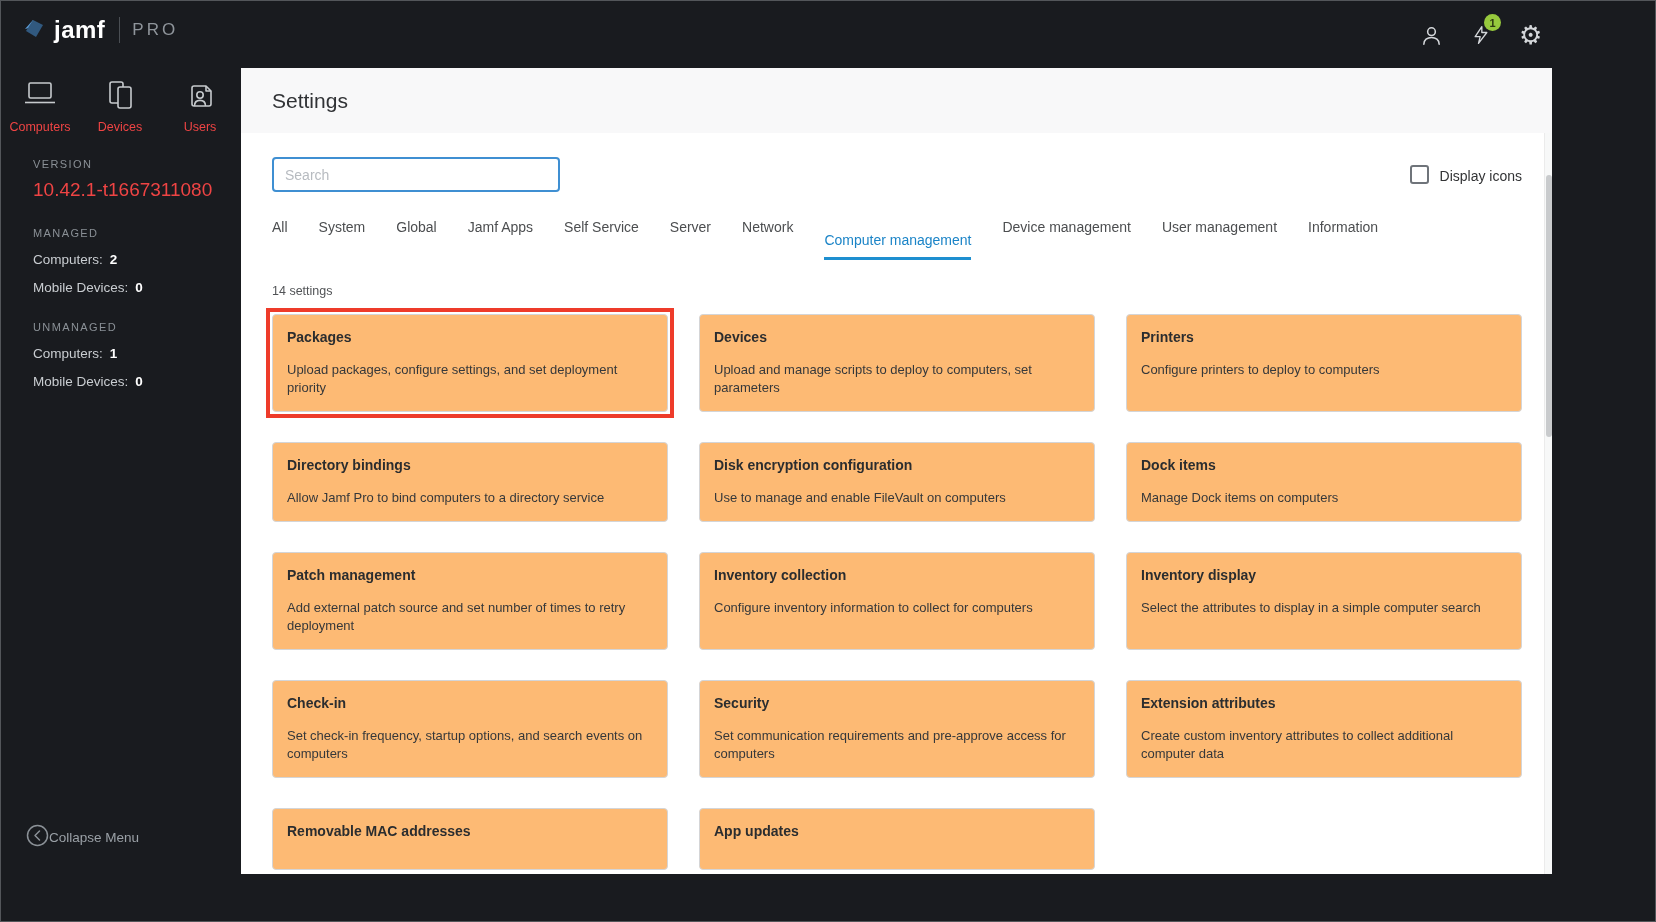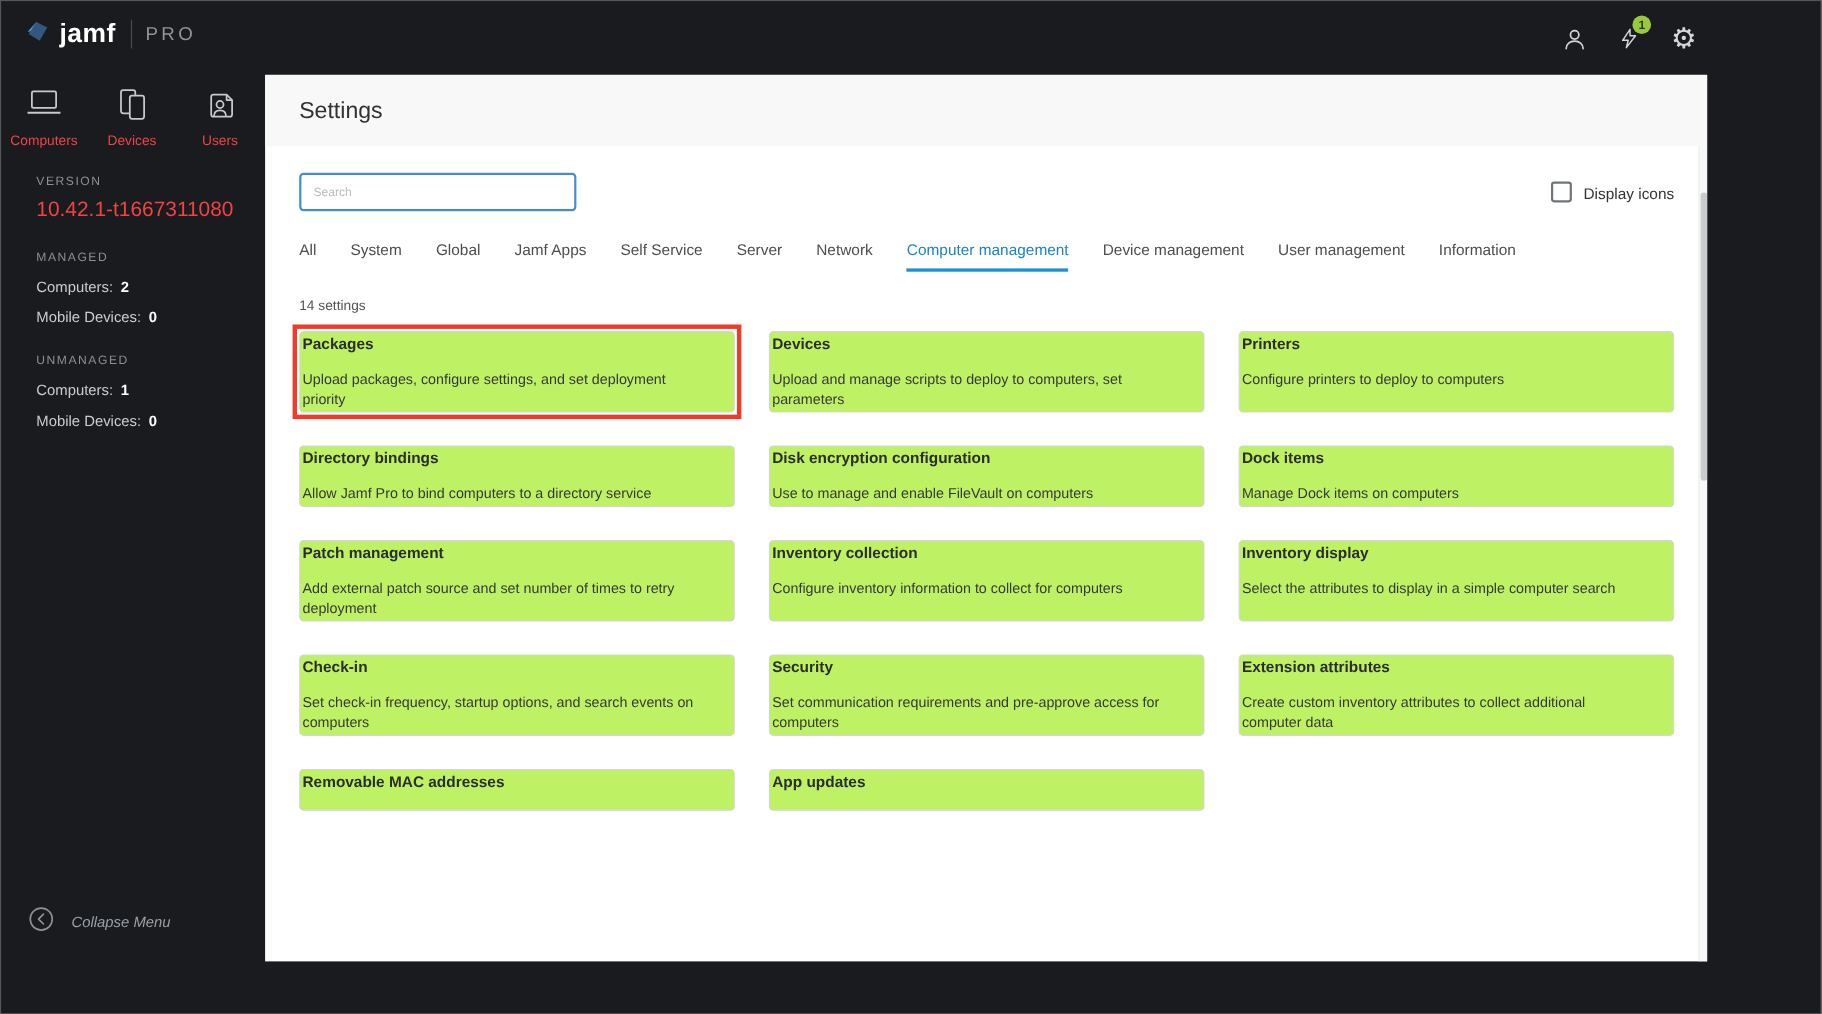--- a/index.html
+++ b/index.html
@@ -30,55 +30,55 @@
   .sidebar { position:absolute; left:0; top:68px; width:241px; bottom:0; }
   .side-nav { display:flex; padding-top:12px; }
   .nav-item { width:80px; display:flex; flex-direction:column; align-items:center; gap:6px; cursor:pointer; }
   .nav-label { color:#ef4444; font-size:12.5px; }
   .side-info { margin-left:33px; }
   .section-label { font-size:11px; letter-spacing:1.4px; color:#8a9096; margin-top:26px; text-transform:uppercase; }
   .section-label.first { margin-top:24px; }
   .info-value { font-size:19px; color:#ef4444; margin-top:9px; }
   .stat-row { font-size:13.5px; color:#c9cdd1; margin-top:13px; display:flex; gap:7px; align-items:baseline; }
   .stat-row b { color:#ffffff; font-size:13.5px; }
-  .collapse { position:absolute; left:26px; top:756px; display:flex; align-items:center; gap:16px; cursor:pointer;font-style:italic; }
+  .collapse { position:absolute; left:26px; top:756px; display:flex; align-items:center; gap:0; cursor:pointer; }
   .collapse-label { color:#9aa0a6; font-size:13.5px; }
 
   
   .panel { position:absolute; left:241px; top:68px; width:1311px; height:806px; background:#ffffff; overflow:hidden; }
   .panel-header { height:65px; background:#f8f8f9; display:flex; align-items:center; padding-left:31px; }
   .page-title { font-size:21px; color:#303235; font-weight:500; }
 
   .toolbar { display:flex; justify-content:space-between; align-items:center; margin:24px 30px 0 31px; }
   .search-input {
-    width:252px; height:35px; border:2px solid #3f8fd2; border-radius:4px;
-    padding:0 11px; font-size:11px; color:#333; outline:none;
+    width:288px; height:35px; border:2px solid #3f8fd2; border-radius:4px;
+    padding:0 11px; font-size:14px; color:#333; outline:none;
     font-family:"Liberation Sans", sans-serif;
   }
   .search-input::placeholder { color:#b7bbc0; }
   .display-icons { display:flex; align-items:flex-end; gap:11px; cursor:pointer; }
   .checkbox {
     appearance:none; -webkit-appearance:none; width:19px; height:19px;
     border:2px solid #6f7artcc; border:2px solid #6f747a; border-radius:3px; background:#fff; cursor:pointer;
   }
   .display-icons-label { font-size:14px; color:#323335; }
 
   .tabs { display:flex; gap:31px; margin:27px 30px 0 31px; }
   .tab { font-size:14px; color:#4c4e50; padding-bottom:9px; cursor:pointer; white-space:nowrap; }
-  .tab.active { color:#1b84c7; border-bottom:3px solid #1e8fd0; }
+  .tab.active { color:#1b84c7; border-bottom:3px solid #1e8fd0;margin-top:13px; }
 
   .settings-count { margin:24px 0 0 31px; font-size:12.5px; color:#515356; }
 
   .grid {
     display:grid; grid-template-columns:repeat(3, 1fr);
     column-gap:31px; row-gap:30px; margin:16px 30px 0 31px;
   }
   .card {
-    border:1px solid #d4d5d7; border-radius:4px; background:#bef264;
-    padding:2px; position:relative; cursor:pointer;
+    border:1px solid #d4d5d7; border-radius:4px; background:#fdba74;
+    padding:14px; position:relative; cursor:pointer;
   }
   .card-title { font-size:14px; font-weight:bold; color:#2b2d2f; }
   .card-desc { font-size:13px; color:#36383a; line-height:1.38; margin-top:16px; max-width:362px; }
   .card.highlighted::after {
     content:""; position:absolute; inset:-7px;
     border:4px solid #ee3b2a; pointer-events:none;
   }
 
   .scrollbar { position:absolute; right:0; top:65px; bottom:0; width:8px; background:#f7f8f8; border-left:1px solid #ebebeb; }
   .scroll-thumb { position:absolute; top:42px; left:1px; width:6px; height:262px; background:#c9cbcd; border-radius:3px; cursor:pointer; }

